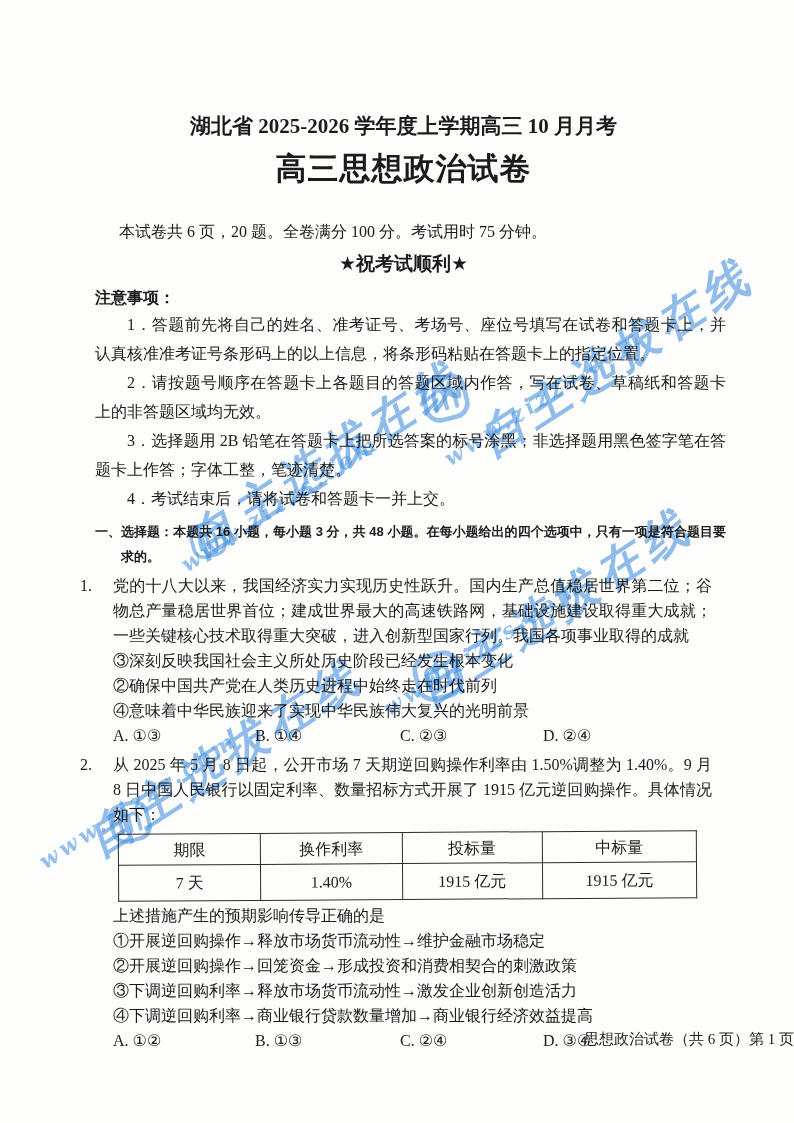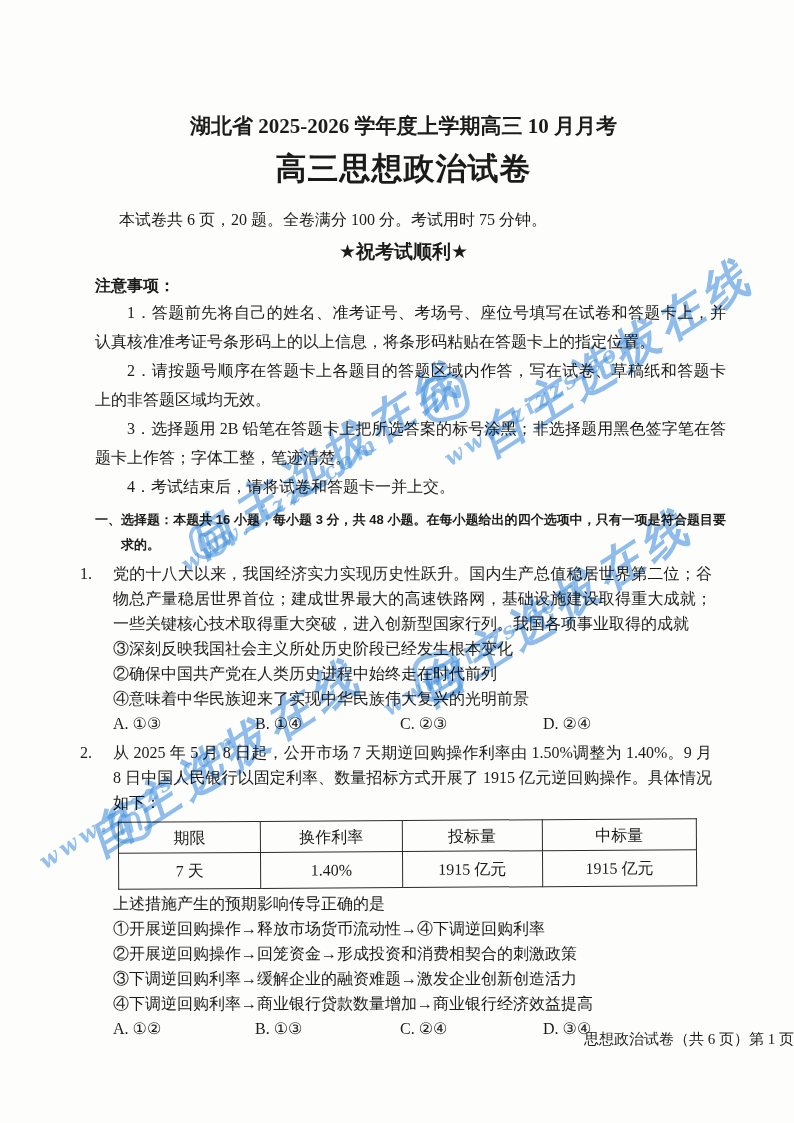--- a/index.html
+++ b/index.html
@@ -61,21 +61,21 @@
     font-size: 21px; font-weight: bold;
     line-height: 28px;
   }
   .title2 {
     margin-top: 8px;
     text-align: center;
     font-size: 31px; font-weight: bold;
     line-height: 42px;
     letter-spacing: 1px;
   }
-  .info { margin-top: 18px; line-height: 24px; text-indent: 1.5em; }
+  .info { margin-top: 30px; line-height: 24px; text-indent: 1.5em; }
   .star {
     margin-top: 8px; line-height: 24px;
     text-align: center; font-weight: bold; font-size: 19px;
     font-family: "Liberation Sans", "DejaVu Sans", sans-serif;
   }
   .notice-head {
     margin-top: 10px; line-height: 24px;
     font-weight: bold;
     font-family: "Liberation Sans", "DejaVu Sans", sans-serif;
   }
@@ -213,23 +213,23 @@
           </tr>
           <tr>
             <td>7 天</td>
             <td>1.40%</td>
             <td>1915 亿元</td>
             <td>1915 亿元</td>
           </tr>
         </tbody>
           </table>
         <div class="stem">上述措施产生的预期影响传导正确的是</div>
-        <div class="qitem">①开展逆回购操作→释放市场货币流动性→④下调逆回购利率</div>
+        <div class="qitem">①开展逆回购操作→释放市场货币流动性→维护金融市场稳定</div>
         <div class="qitem">②开展逆回购操作→回笼资金→形成投资和消费相契合的刺激政策</div>
-        <div class="qitem">③下调逆回购利率→缓解企业的融资难题→激发企业创新创造活力</div>
+        <div class="qitem">③下调逆回购利率→释放市场货币流动性→激发企业创新创造活力</div>
         <div class="qitem">④下调逆回购利率→商业银行贷款数量增加→商业银行经济效益提高</div>
         <div class="optrow">
           <span class="opt o1">A. ①②</span>
           <span class="opt o2">B. ①③</span>
           <span class="opt o3">C. ②④</span>
           <span class="opt o4">D. ③④</span>
         </div>
       </div>
     </div>
 

